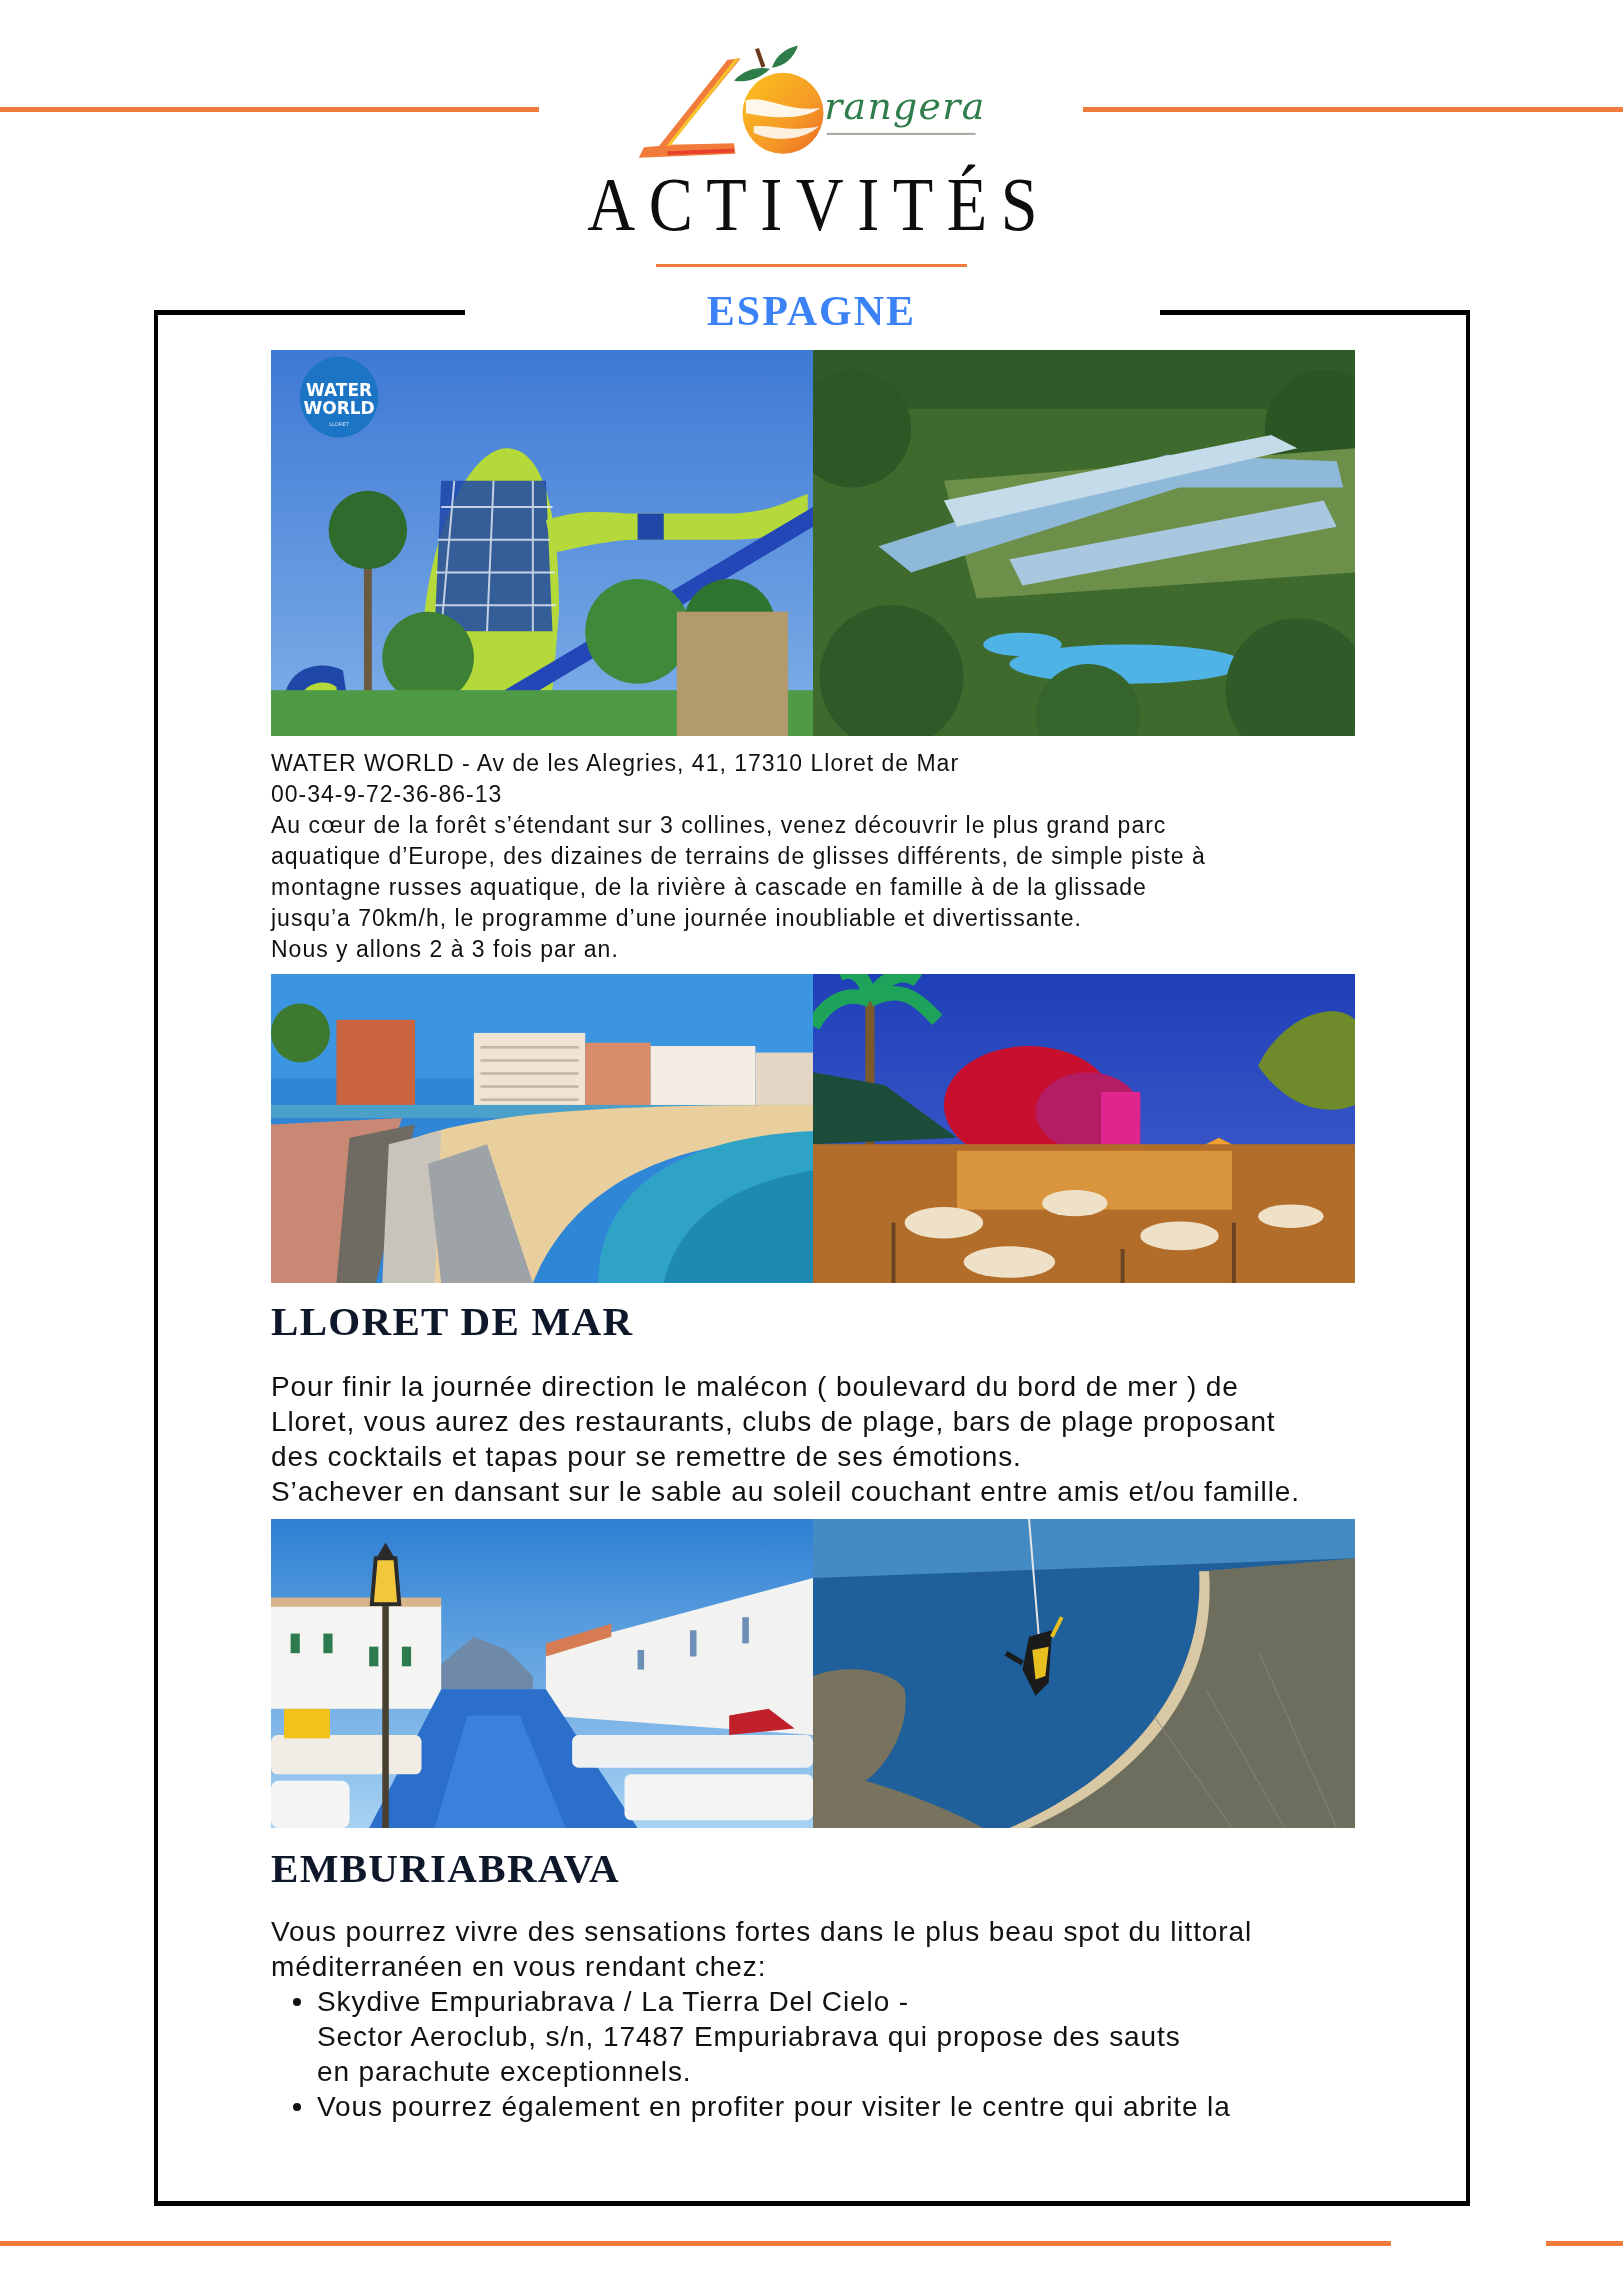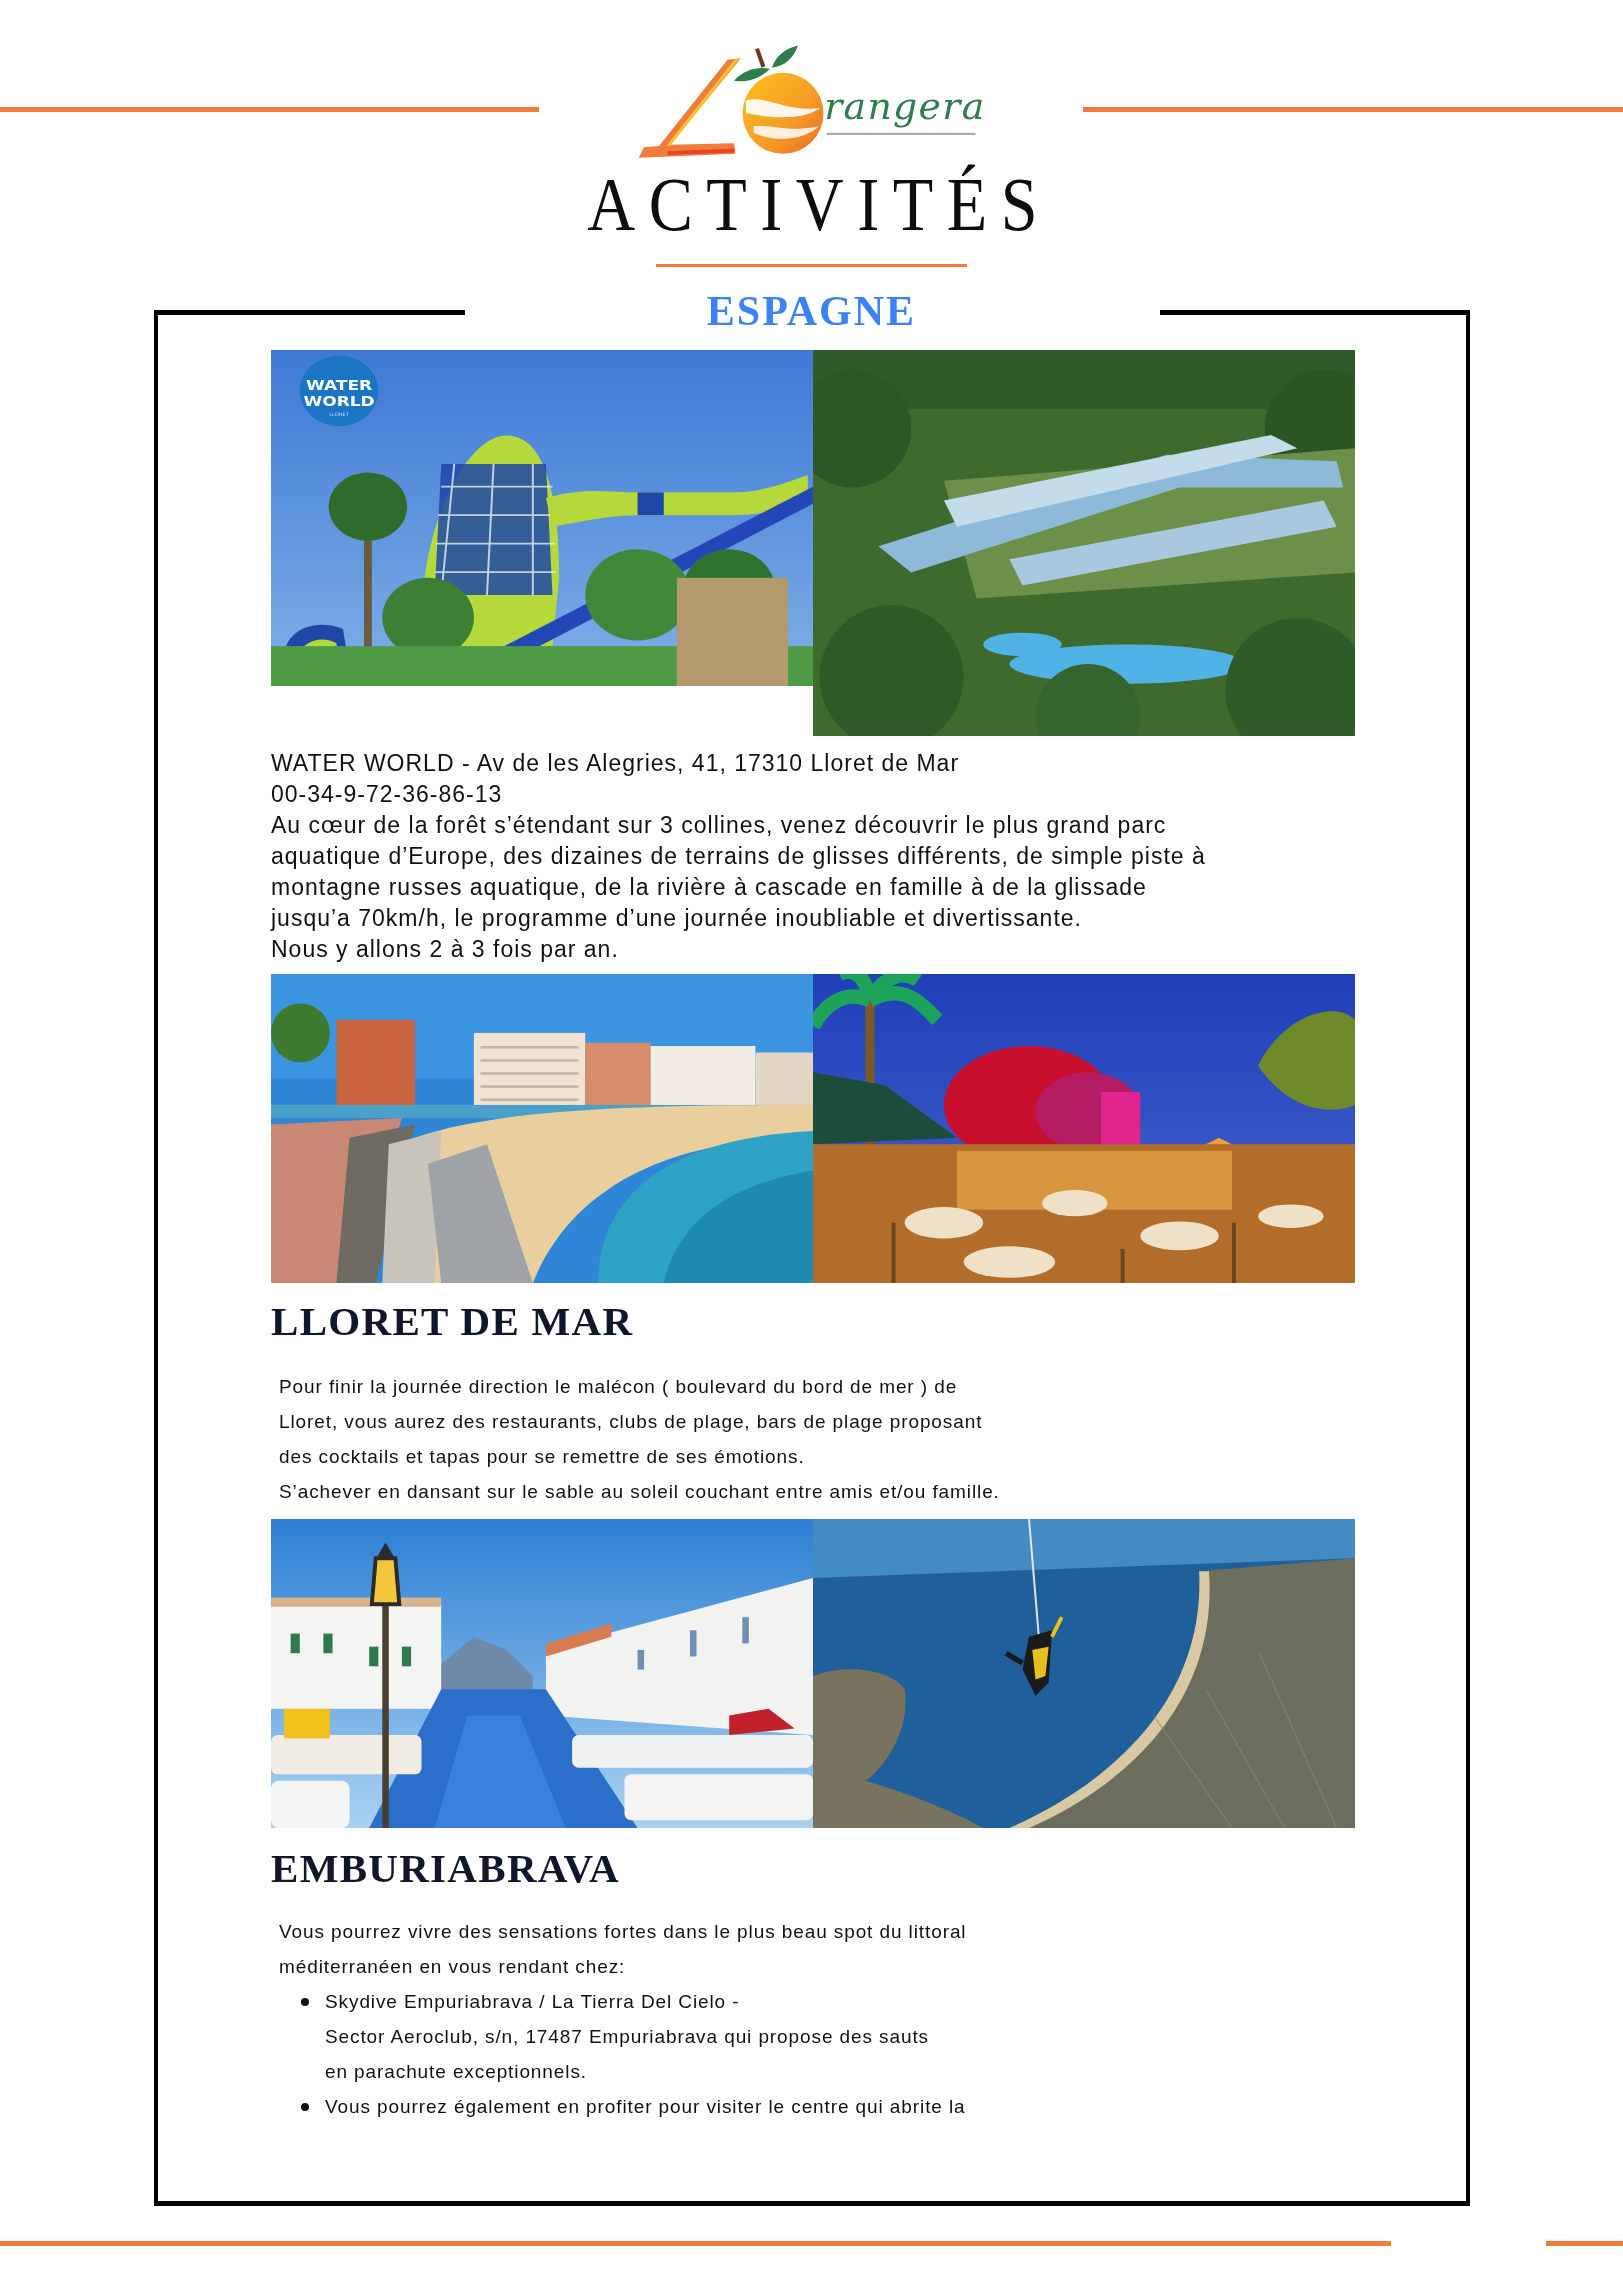--- a/index.html
+++ b/index.html
@@ -11,21 +11,21 @@
   .section-label { position: absolute; left: 0; width: 1623px; top: 288px; text-align: center; font-family: "Liberation Serif", "DejaVu Serif", serif; font-weight: bold; font-size: 42px; line-height: 47px; letter-spacing: 2px; color: #3b82f6; }
   .frame-top-left { position: absolute; left: 154px; top: 310px; width: 311px; height: 4.6px; background: #000; }
   .frame-top-right { position: absolute; left: 1160px; top: 310px; width: 310px; height: 4.6px; background: #000; }
   .frame-left { position: absolute; left: 154px; top: 310px; width: 3.9px; height: 1895px; background: #000; }
   .frame-right { position: absolute; left: 1466px; top: 310px; width: 3.9px; height: 1895px; background: #000; }
   .frame-bottom { position: absolute; left: 154px; top: 2201px; width: 1316px; height: 4.6px; background: #000; }
   .photo { position: absolute; overflow: hidden; }
   .photo svg { display: block; width: 100%; height: 100%; }
   .body-text { position: absolute; left: 271px; width: 1086px; font-size: 23px; letter-spacing: 1px; color: #111; }
   .body-text.small { line-height: 31px; }
-  .body-text.large { font-size: 19px; line-height: 35px; letter-spacing: 0.9px; margin-left: 8px; }
+  .body-text.large { font-size: 28px; line-height: 35px; letter-spacing: 0.9px; }
   .body-text p { margin: 0; }
   .bold { font-weight: normal; }
   .heading { position: absolute; left: 271px; font-family: "Liberation Serif", "DejaVu Serif", serif; font-weight: bold; font-size: 41px; line-height: 46px; letter-spacing: 1.3px; color: #0f172a; }
   ul.bullets { list-style: none; margin: 0; padding: 0; }
   ul.bullets li { position: relative; padding-left: 46px; }
   ul.bullets li .dot { position: absolute; left: 22px; top: 13.7px; width: 7.9px; height: 7.9px; border-radius: 50%; background: #111; }
 </style>
 </head>
 <body>
 
@@ -65,21 +65,21 @@
 <div class="title-underline"></div>
 
 <div class="section-label">ESPAGNE</div>
 
 <div class="frame-top-left"></div>
 <div class="frame-top-right"></div>
 <div class="frame-left"></div>
 <div class="frame-right"></div>
 <div class="frame-bottom"></div>
 
-<div class="photo" style="left:271px; top:350px; width:542px; height:336px;">
+<div class="photo" style="left:271px; top:350px; width:542px; height:386px;">
   <svg viewBox="0 0 828 590" preserveAspectRatio="none">
     <defs>
       <linearGradient id="wwsky" x1="0" y1="0" x2="0" y2="1">
         <stop offset="0" stop-color="#3e79d4"></stop>
           <stop offset="1" stop-color="#7fb0e8"></stop>
       </linearGradient>
     </defs>
     <rect width="828" height="590" fill="url(#wwsky)"></rect>
 
     <path d="M230 480 C230 300 300 150 360 150 C420 150 440 260 440 400 L430 520 L250 520 Z" fill="#b5d93b"></path>

